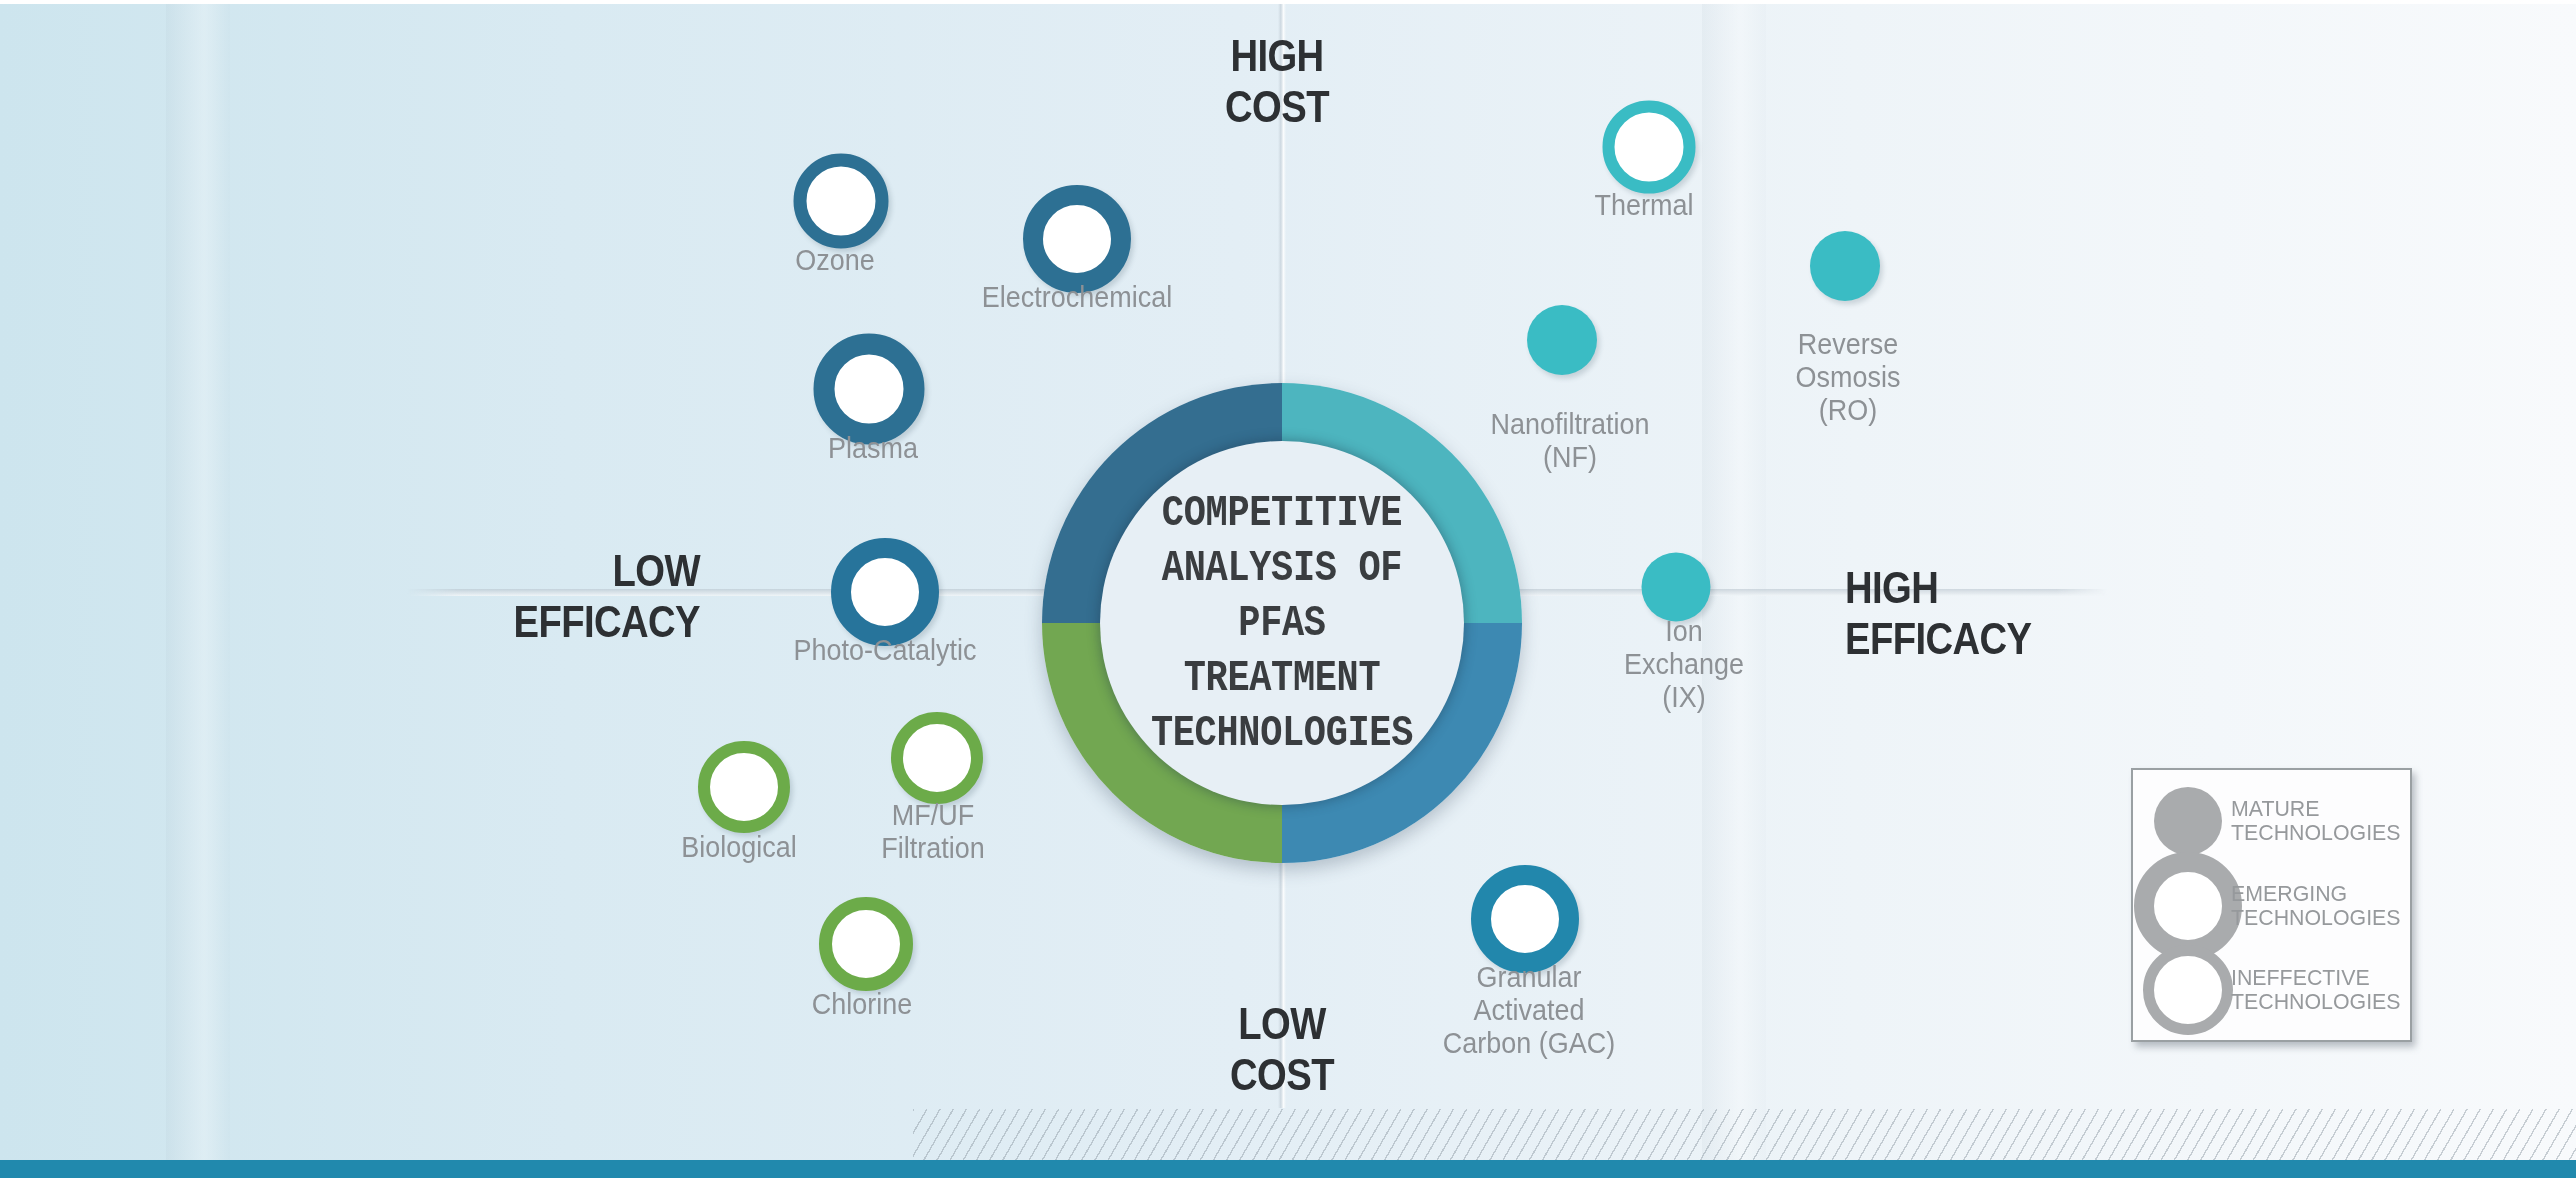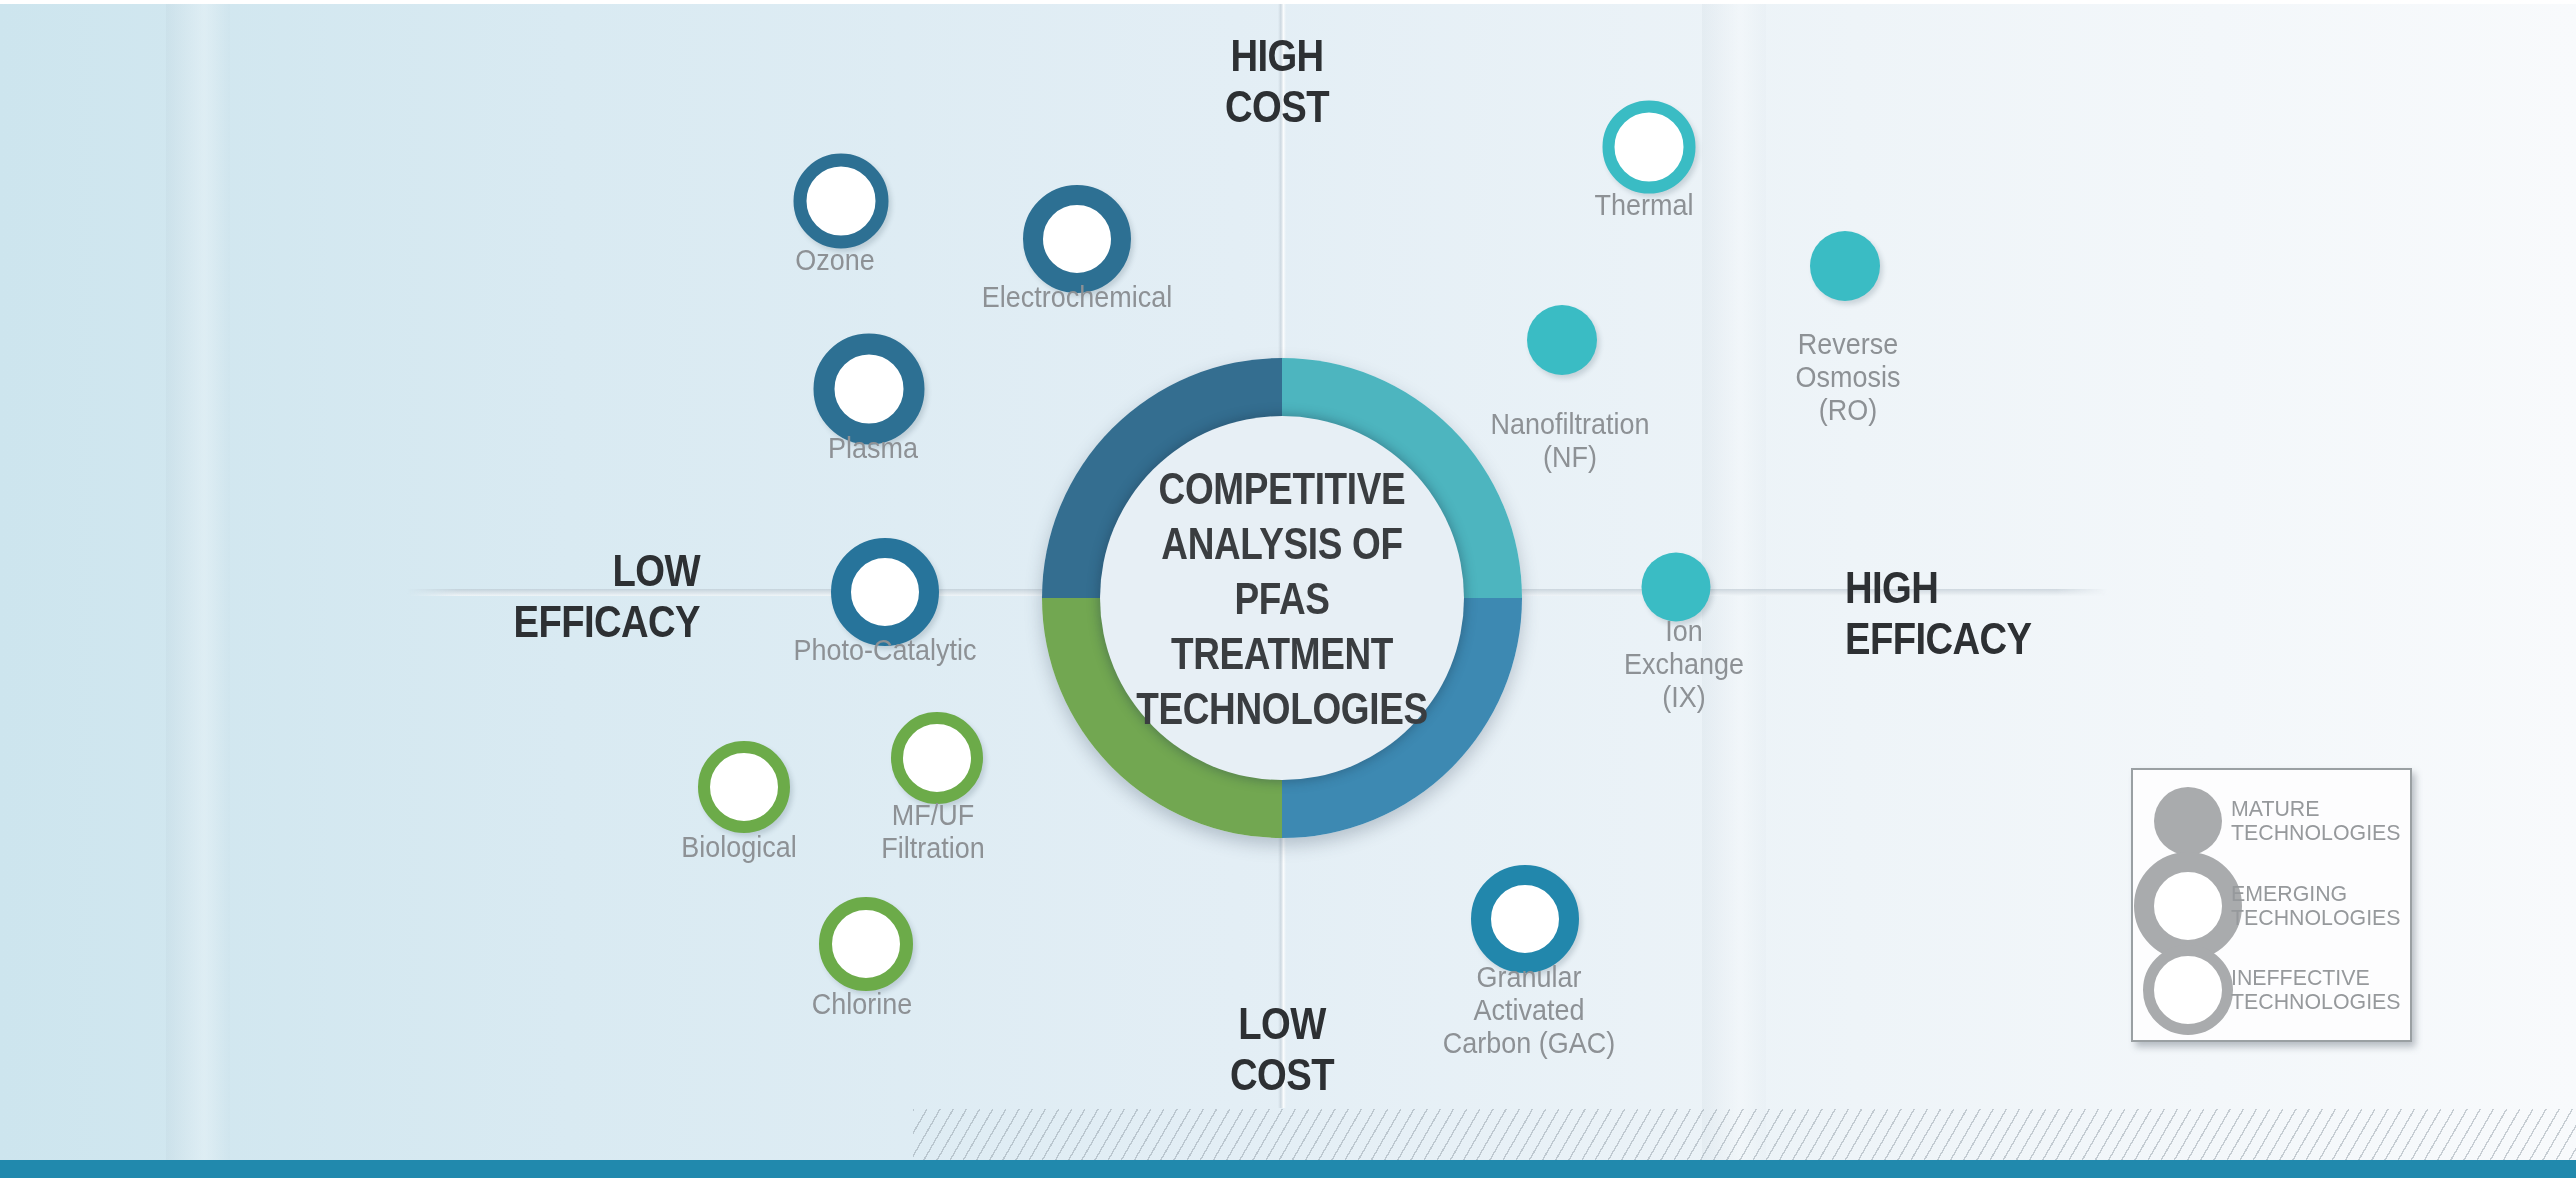--- a/index.html
+++ b/index.html
@@ -12,24 +12,24 @@
   .crease{position:absolute;top:4.3px;bottom:18.5px;width:64px;
     background:linear-gradient(to right,rgba(160,178,190,0.10),rgba(255,255,255,0.28) 60%,rgba(160,178,190,0.04));}
   
   .h-axis{position:absolute;left:407px;top:589px;width:1700px;height:7px;
     background:linear-gradient(to bottom,rgba(178,190,200,0.55),rgba(240,245,248,0.95));
     -webkit-mask-image:linear-gradient(to right,transparent,#000 3%,#000 97%,transparent);
     mask-image:linear-gradient(to right,transparent,#000 3%,#000 97%,transparent);}
   .v-axis{position:absolute;left:1278px;top:4.3px;width:7.8px;height:1104px;
     background:linear-gradient(to right,rgba(178,190,200,0.0),rgba(178,190,200,0.45) 35%,rgba(252,253,254,0.9) 68%,rgba(252,253,254,0));}
   
-  .donut{position:absolute;left:1282px;top:598px;width:480px;height:480px;border-radius:50%;
+  .donut{position:absolute;left:1282px;top:623px;width:480px;height:480px;border-radius:50%;
     transform:translate(-50%,-50%);
     background:conic-gradient(var(--ring-tr) 0deg 90deg,var(--ring-br) 90deg 180deg,var(--ring-bl) 180deg 270deg,var(--ring-tl) 270deg 360deg);
-    box-shadow:0 7px 17px rgba(50,70,90,0.28);}
+    box-shadow:0 7px 17px rgba(50,70,90,0.28);font-family:Liberation Mono, monospace;}
   .donut-hole{position:absolute;left:50%;top:50%;width:364px;height:364px;border-radius:50%;
     transform:translate(-50%,-50%);background:#e7eff5;
     box-shadow:0 0 11.4px 1.4px rgba(25,50,70,0.38);display:flex;align-items:center;justify-content:center;}
   .chart-title{font-weight:700;font-size:44px;line-height:55px;color:#3a3d40;text-align:center;
     white-space:pre-line;letter-spacing:-0.4px;transform:scaleX(0.84);}
   
   .axis-label{position:absolute;font-weight:700;font-size:45px;line-height:51px;color:#2d3033;
     letter-spacing:-0.7px;white-space:pre-line;}
   .axis-top{left:1277px;top:81px;text-align:center;transform:translate(-50%,-50%) scaleX(0.85);}
   .axis-bottom{left:1282px;top:1049px;text-align:center;transform:translate(-50%,-50%) scaleX(0.85);}

